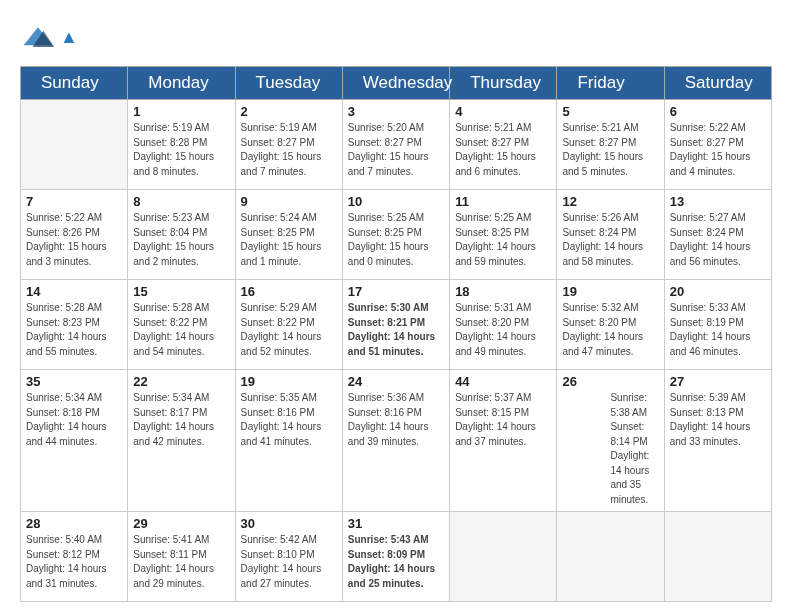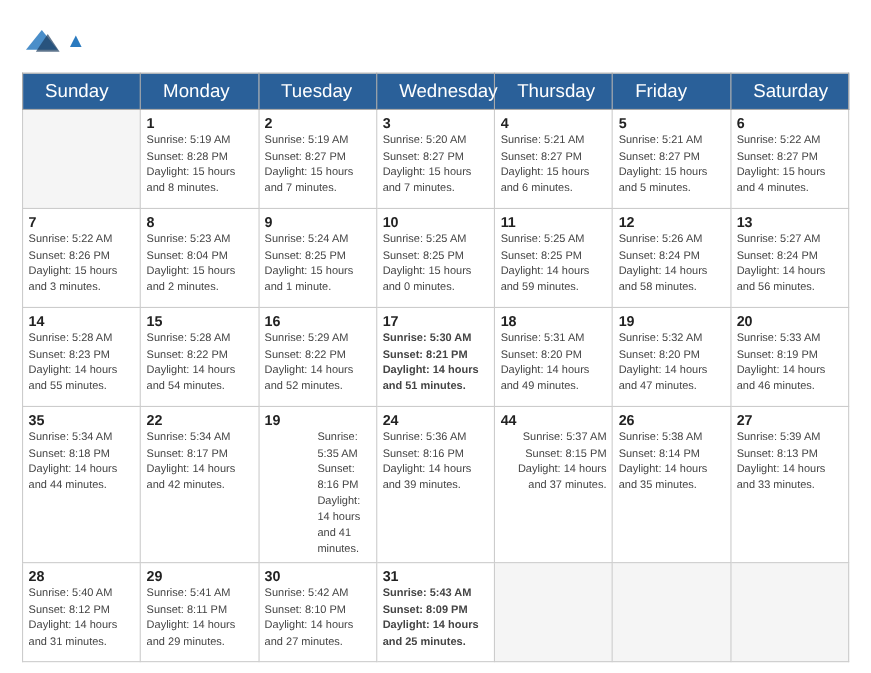--- a/index.html
+++ b/index.html
@@ -282,42 +282,42 @@
           </td>
           <td>
             <span class="day-number">22</span>
             <div class="day-info" style="white-space: pre-line;">Sunrise: 5:34 AM
 Sunset: 8:17 PM
 Daylight: 14 hours
 and 42 minutes.</div>
           </td>
           <td>
             <span class="day-number">19</span>
-            <div class="day-info" style="white-space: pre-line; margin-left: 48px;">Sunrise: 5:35 AM
+            <div class="day-info" style="white-space: pre-line;">Sunrise: 5:35 AM
 Sunset: 8:16 PM
 Daylight: 14 hours
 and 41 minutes.</div>
           </td>
           <td>
             <span class="day-number">24</span>
             <div class="day-info" style="white-space: pre-line;">Sunrise: 5:36 AM
 Sunset: 8:16 PM
 Daylight: 14 hours
 and 39 minutes.</div>
           </td>
           <td>
             <span class="day-number">44</span>
-            <div class="day-info" style="white-space: pre-line; text-align: right;">Sunrise: 5:37 AM
+            <div class="day-info" style="white-space: pre-line;">Sunrise: 5:37 AM
 Sunset: 8:15 PM
 Daylight: 14 hours
 and 37 minutes.</div>
           </td>
           <td>
             <span class="day-number">26</span>
-            <div class="day-info" style="white-space: pre-line;">Sunrise: 5:38 AM
+            <div class="day-info" style="white-space: pre-line; margin-left: 48px;">Sunrise: 5:38 AM
 Sunset: 8:14 PM
 Daylight: 14 hours
 and 35 minutes.</div>
           </td>
           <td>
             <span class="day-number">27</span>
             <div class="day-info" style="white-space: pre-line;">Sunrise: 5:39 AM
 Sunset: 8:13 PM
 Daylight: 14 hours
 and 33 minutes.</div>

